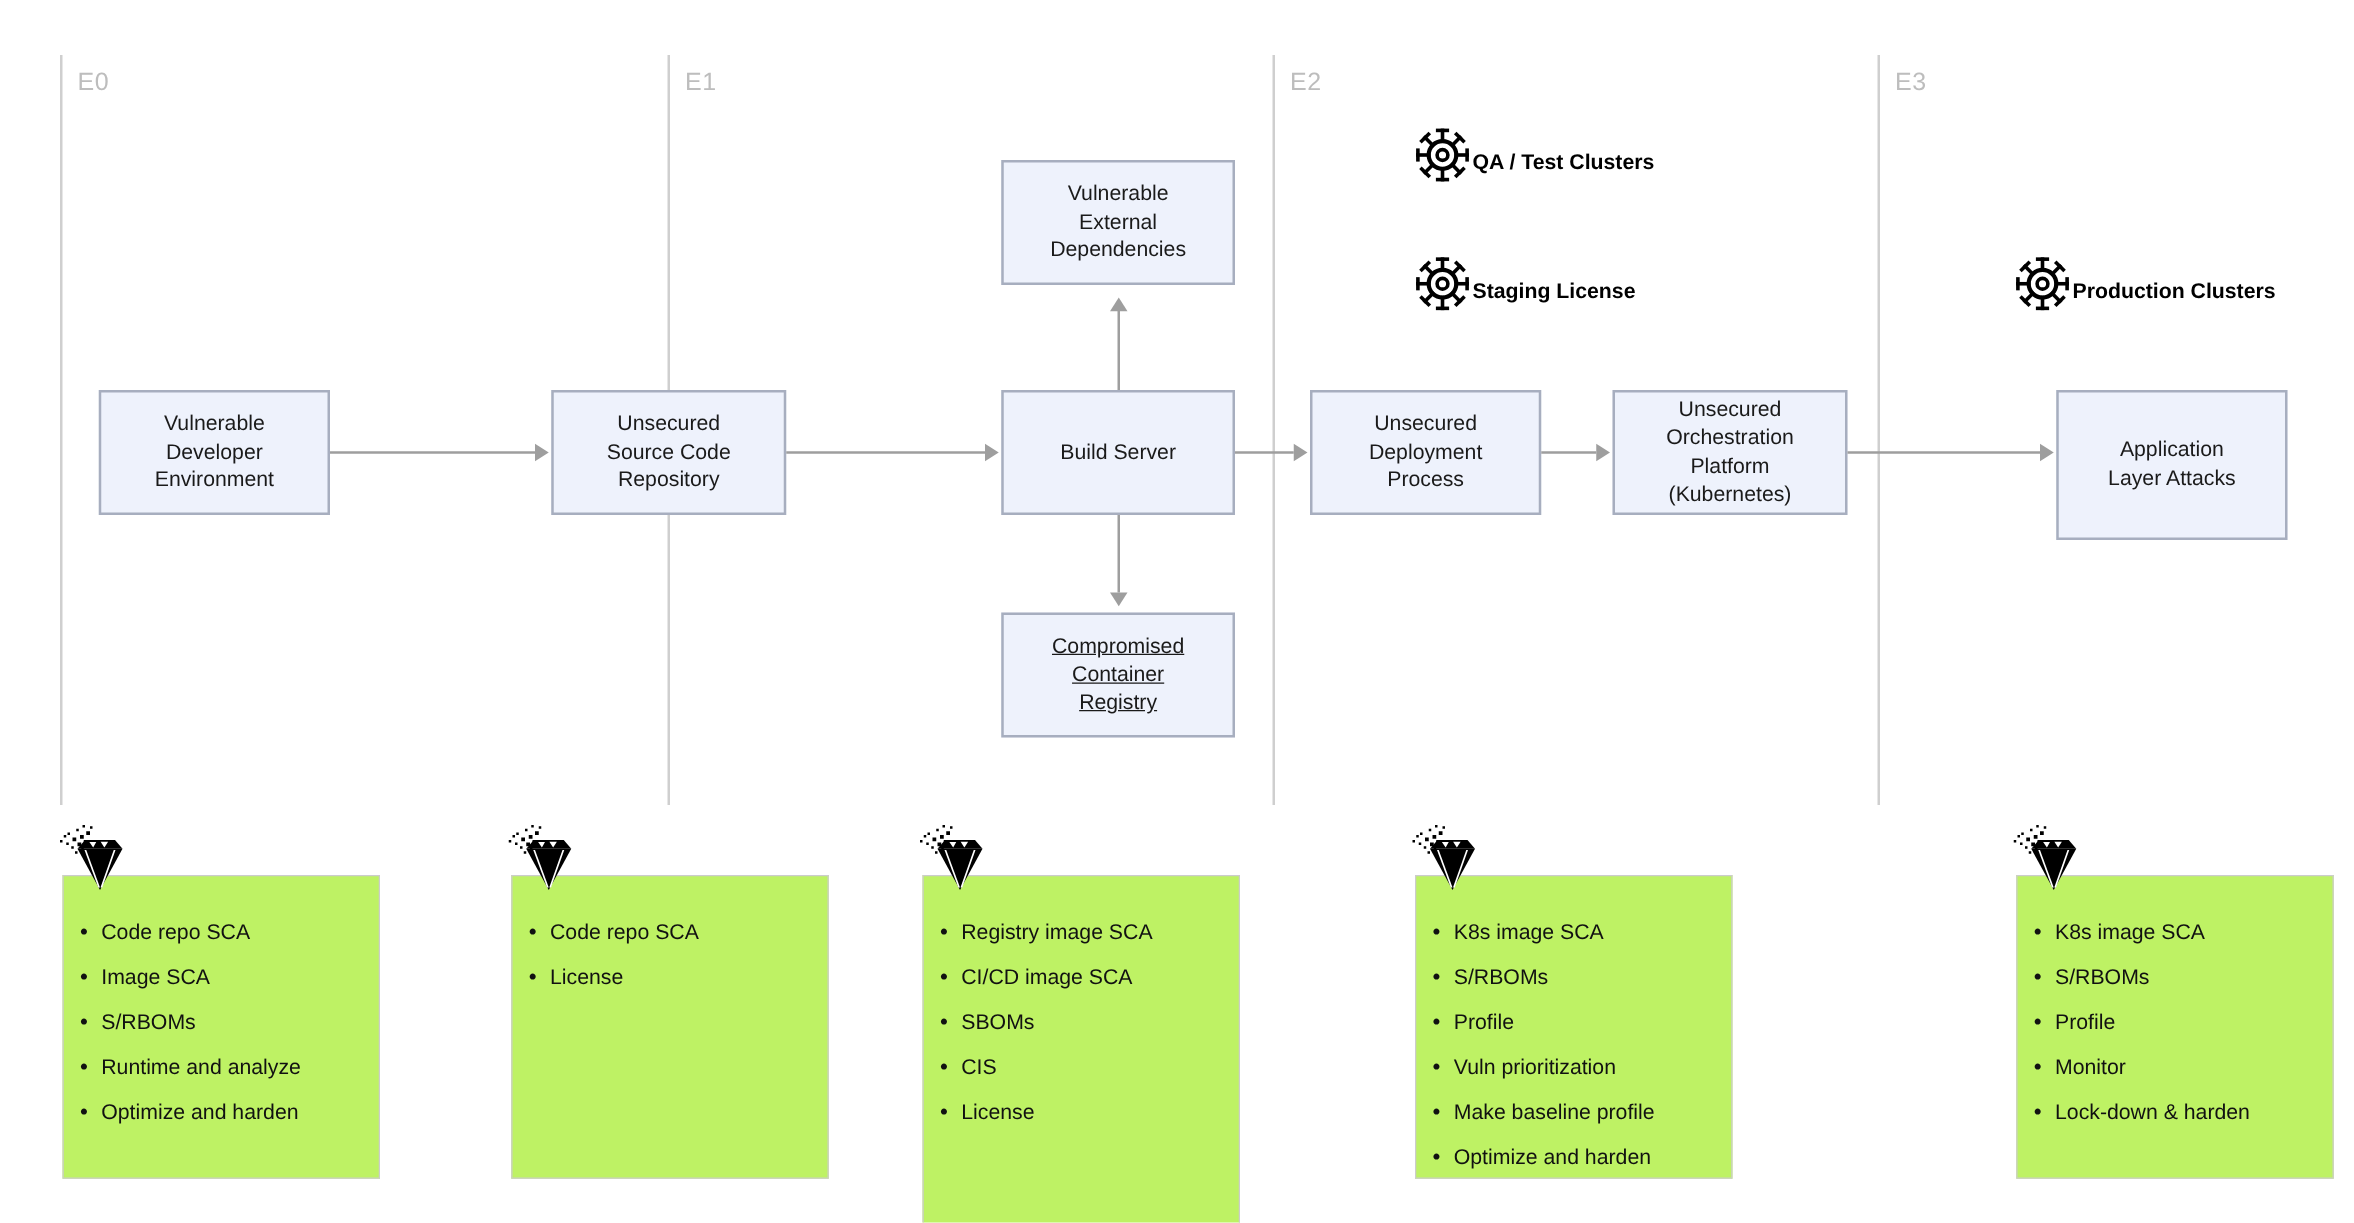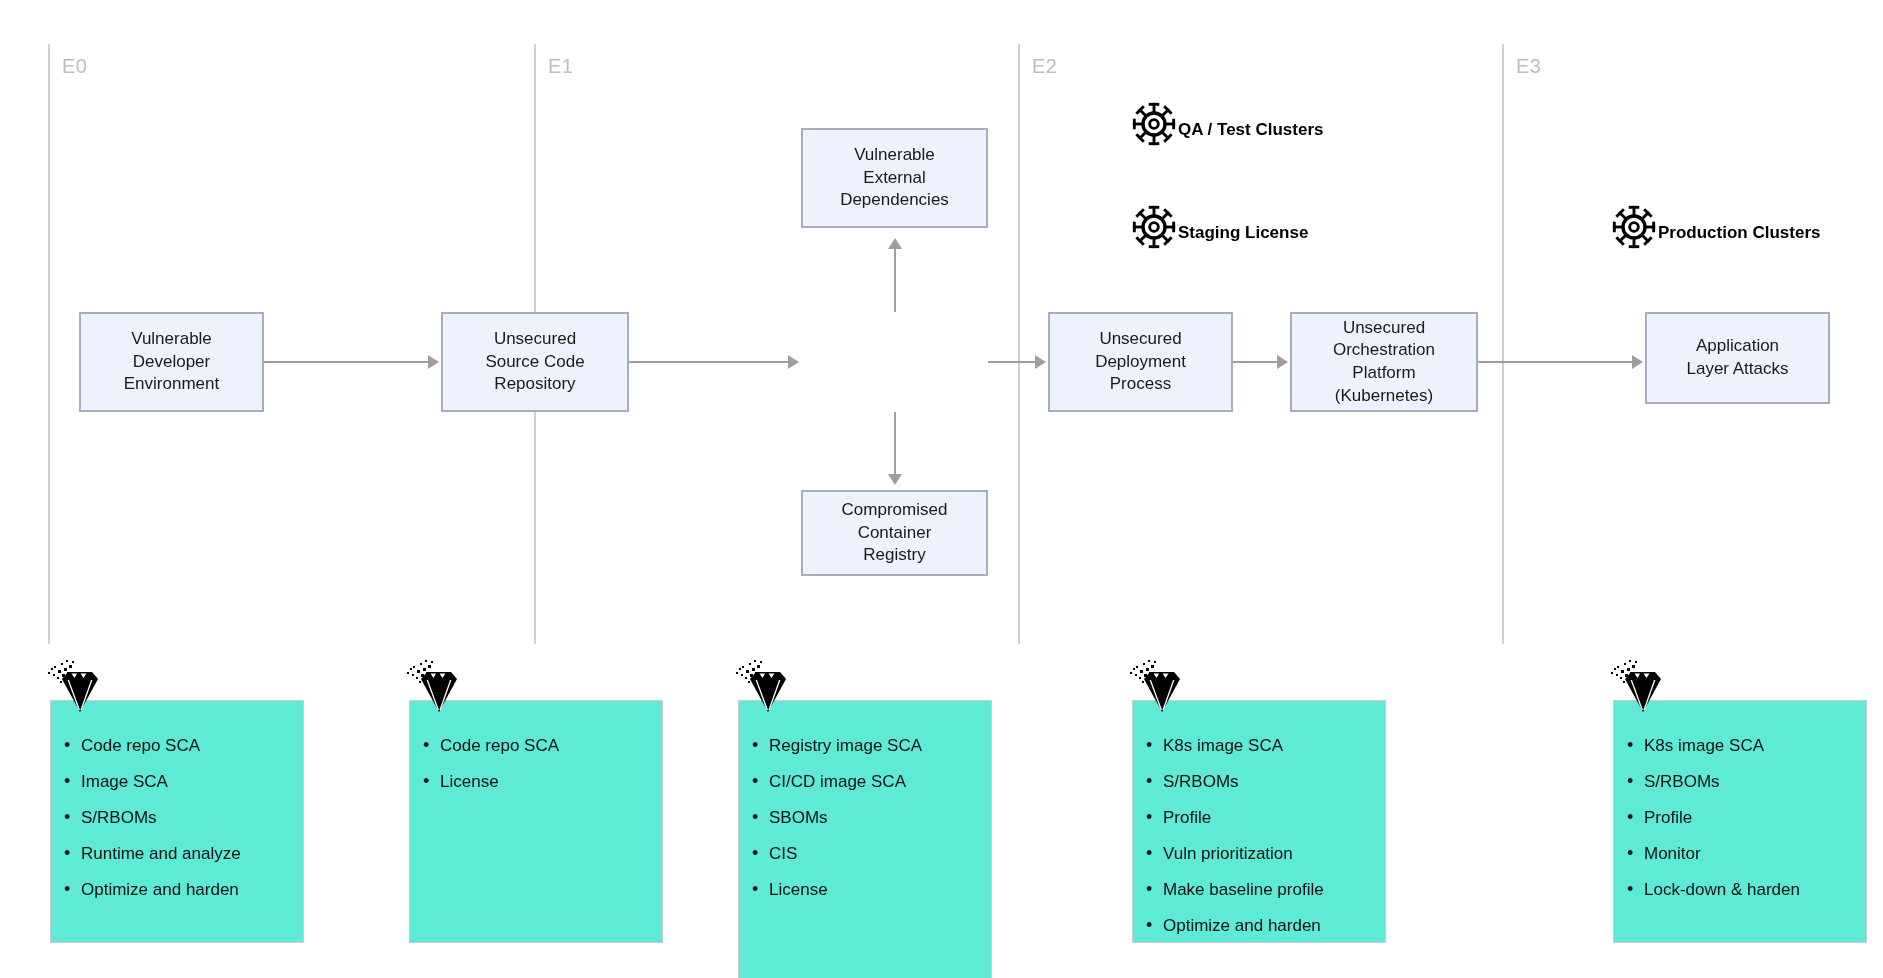--- a/index.html
+++ b/index.html
@@ -81,21 +81,21 @@
     font-size: 17px;
     font-weight: bold;
     color: #000;
     white-space: nowrap;
   }
 
   
   .panel {
     position: absolute;
     border: 1.5px solid #cccccc;
-    background: #5eead4;
+    background: #bef264;
   }
   .panel ul {
     list-style: none;
     margin: 34px 0 0 0;
     padding: 0 14px 0 30px;
   }
   .panel li {
     position: relative;
     font-size: 17px;
     line-height: 1.30;
@@ -273,34 +273,37 @@
   </div>
 
   <div class="flow-box" style="left:441px; top:312px; width:188px; height:100px;">
     <span class="lbl">Unsecured<br>Source Code<br>Repository</span>
   </div>
 
   <div class="flow-box" style="left:801px; top:128px; width:187px; height:100px;">
     <span class="lbl">Vulnerable<br>External<br>Dependencies</span>
   </div>
 
-
-  <div class="flow-box" style="left:801px; top:490px; width:187px; height:86px;">
+  <div class="flow-box" style="left:801px; top:312px; width:187px; height:100px;">
+    <span class="lbl">Build Server</span>
+  </div>
+
+  <div class="flow-box" style="left:801px; top:490px; width:187px; height:100px;text-decoration:underline;">
     <span class="lbl">Compromised<br>Container<br>Registry</span>
   </div>
 
   <div class="flow-box" style="left:1048px; top:312px; width:185px; height:100px;">
     <span class="lbl">Unsecured<br>Deployment<br>Process</span>
   </div>
 
   <div class="flow-box" style="left:1290px; top:312px; width:188px; height:100px;">
     <span class="lbl">Unsecured<br>Orchestration<br>Platform<br>(Kubernetes)</span>
   </div>
 
-  <div class="flow-box" style="left:1645px; top:312px; width:185px; height:92px;">
+  <div class="flow-box" style="left:1645px; top:312px; width:185px; height:120px;">
     <span class="lbl">Application<br>Layer Attacks</span>
   </div>
 
   <div class="arrow-h" style="left:264px; top:361px; width:164px;"></div>
   <div class="arrow-head right" style="left:428px; top:355px;"></div>
 
   <div class="arrow-h" style="left:629px; top:361px; width:159px;"></div>
   <div class="arrow-head right" style="left:788px; top:355px;"></div>
 
   <div class="arrow-v" style="left:894px; top:248px; width:2px; height:64px;"></div>

